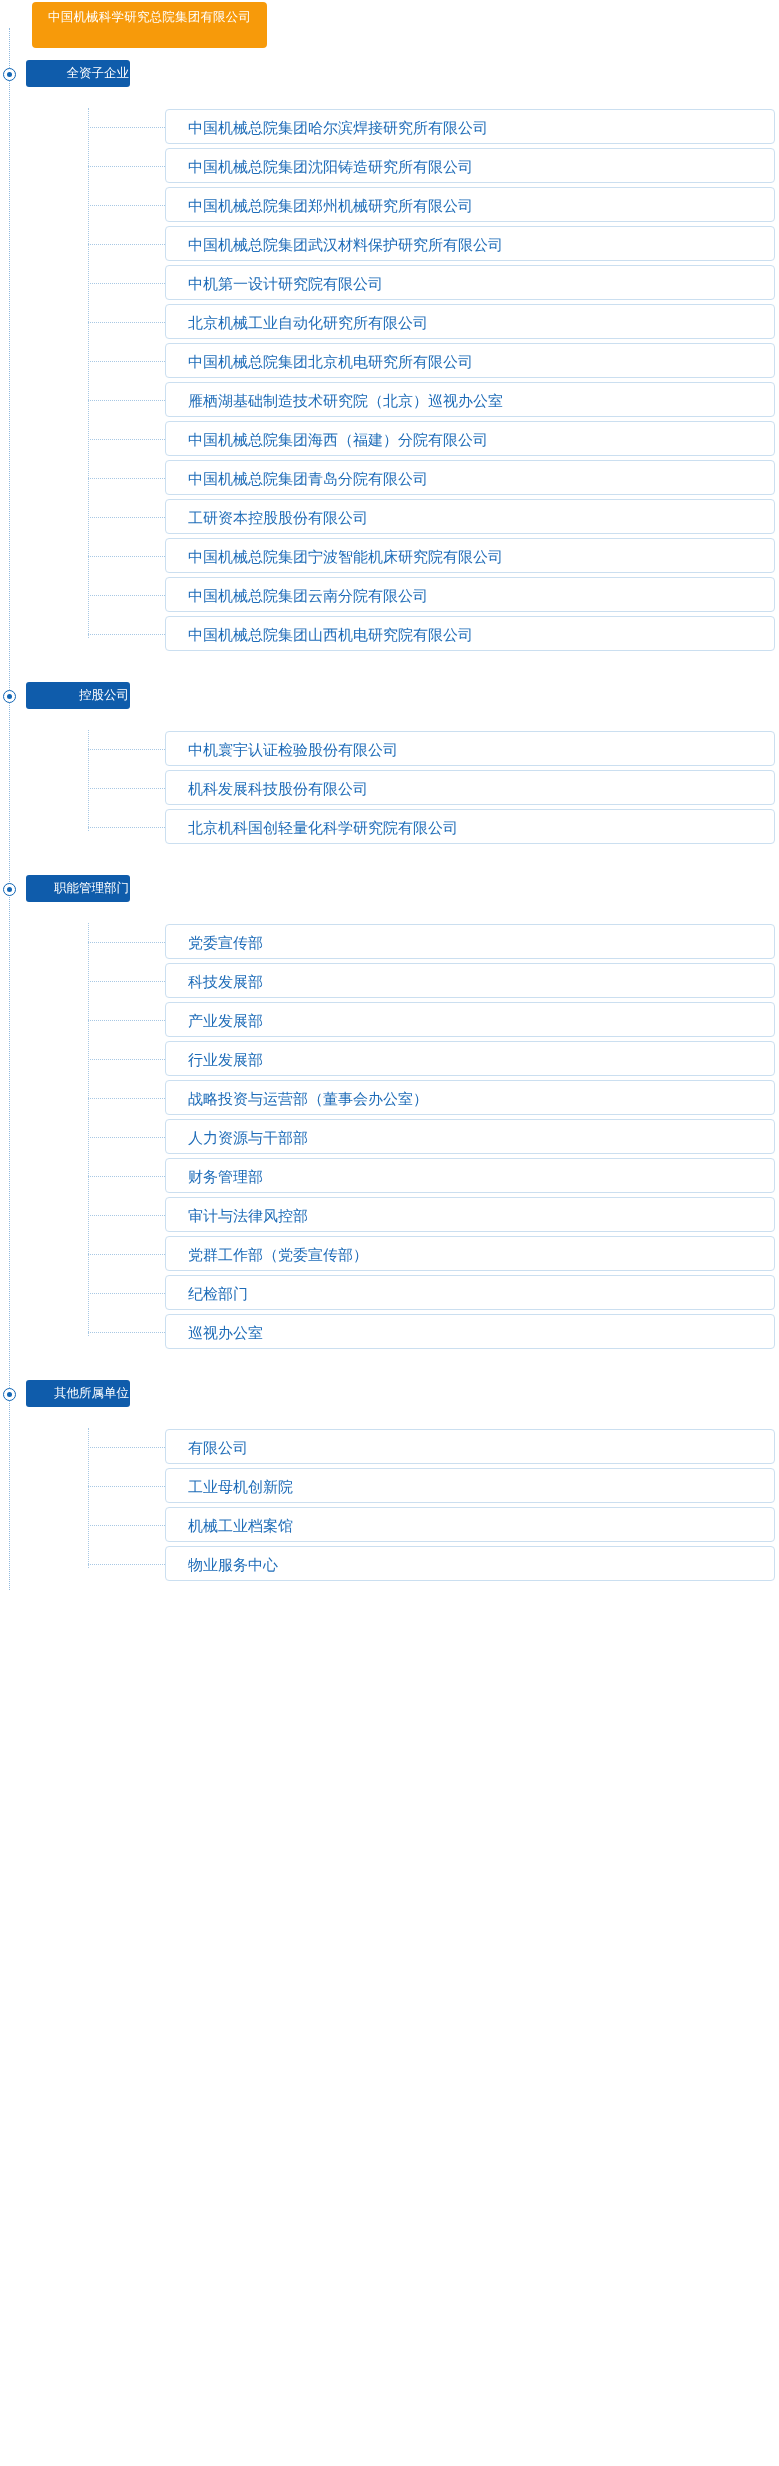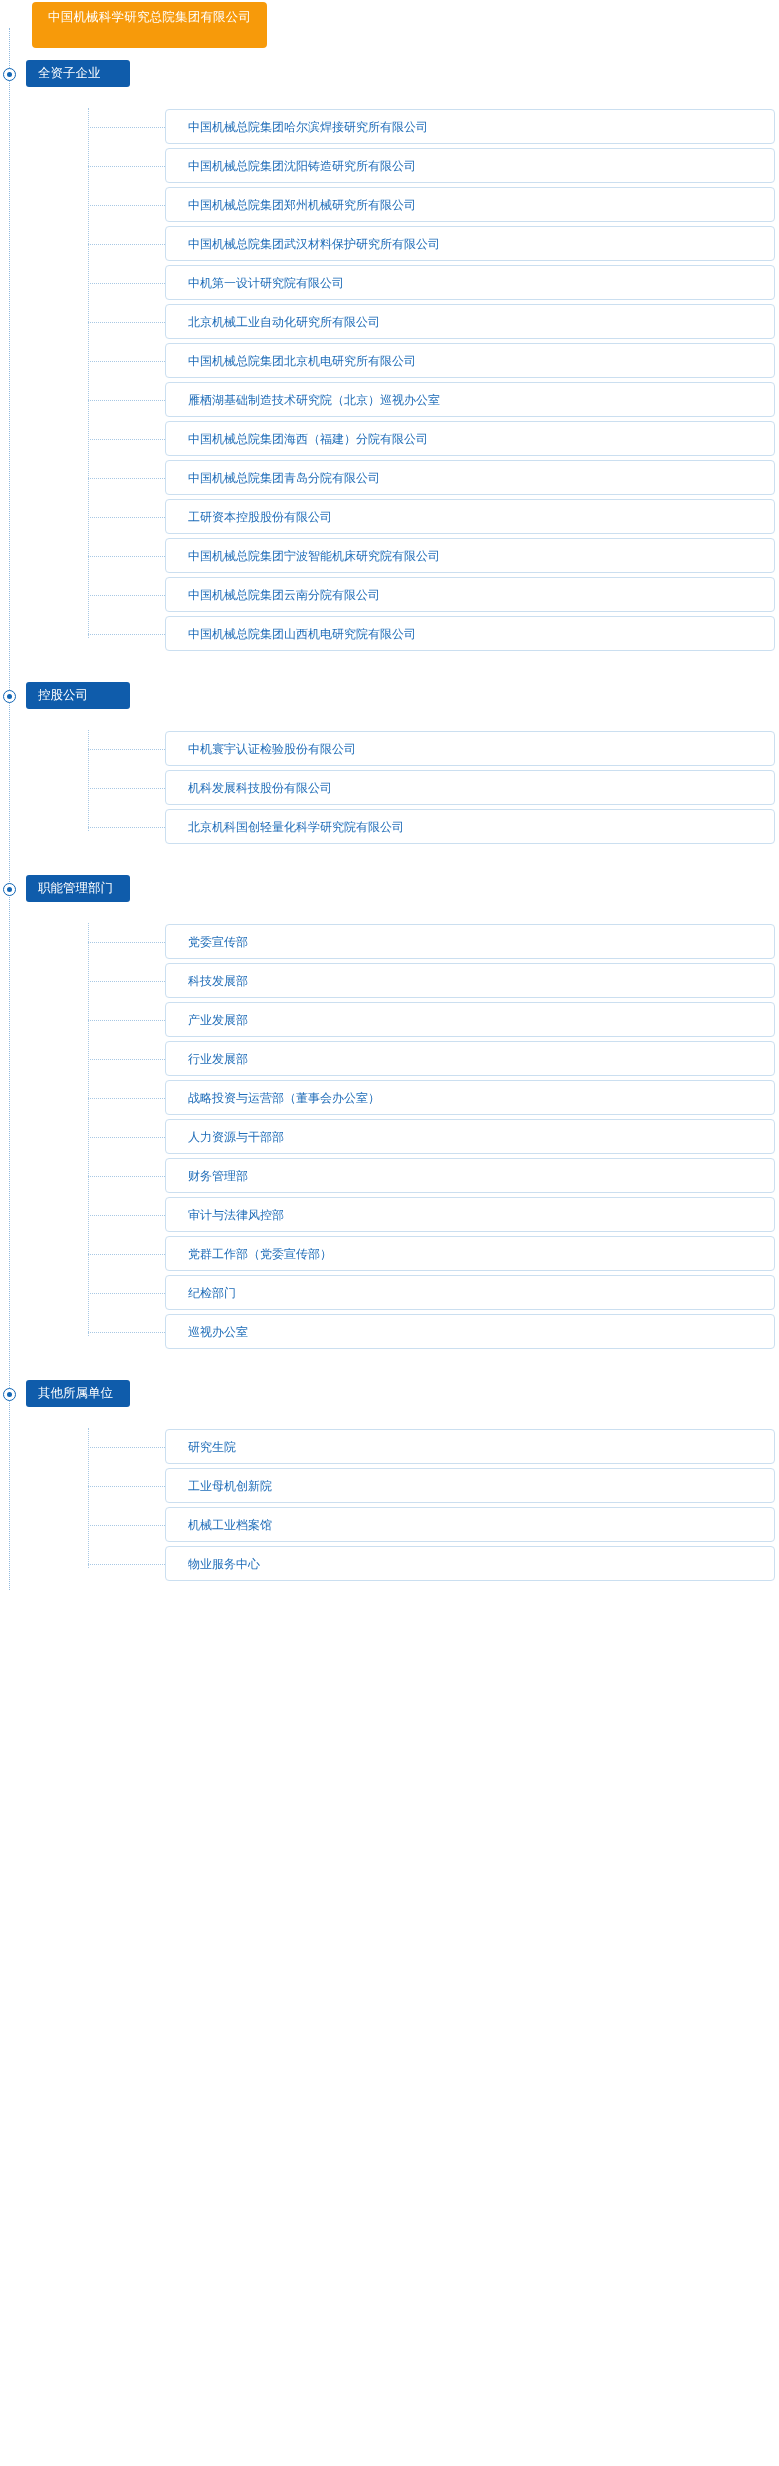--- a/index.html
+++ b/index.html
@@ -72,27 +72,27 @@
     height: 5px;
     border-radius: 50%;
     background: #1266b5;
   }
   .group-label {
     position: absolute;
     left: 26px;
     top: 4px;
     min-width: 104px;
     height: 27px;
-    padding: 0 12px;
+    padding: 0 1px;
     background: #0f5cab;
     border-radius: 3px;
     color: #ffffff;
     font-size: 12.5px;
     line-height: 27px;
-    text-align: left;
+    text-align: right;
     white-space: nowrap;
   }
 
   
   .children {
     position: relative;
     padding-bottom: 6px;
   }
   .children::before {
     content: "";
@@ -128,21 +128,21 @@
     border-radius: 4px;
   }
   .child-label {
     position: absolute;
     left: 22px;
     top: 0;
     right: 10px;
     height: 35px;
     line-height: 35px;
     color: #1e6cb8;
-    font-size: 12px;
+    font-size: 15px;
     white-space: nowrap;
     overflow: hidden;
   }
 
   .group-gap { height: 18px; }
 </style>
 </head>
 <body>
 
 <div id="org-chart">
@@ -322,21 +322,21 @@
       </div>
       <div class="group-gap"></div>
       <div class="group">
         <div class="group-head">
           <span class="bullet"></span>
           <div class="group-label">其他所属单位</div>
         </div>
         <div class="children">
           <div class="child">
             <div class="child-box">
-              <span class="child-label">研究生院</span>
+              <span class="child-label">有限公司</span>
             </div>
           </div>
           <div class="child">
             <div class="child-box">
               <span class="child-label">工业母机创新院</span>
             </div>
           </div>
           <div class="child">
             <div class="child-box">
               <span class="child-label">机械工业档案馆</span>

